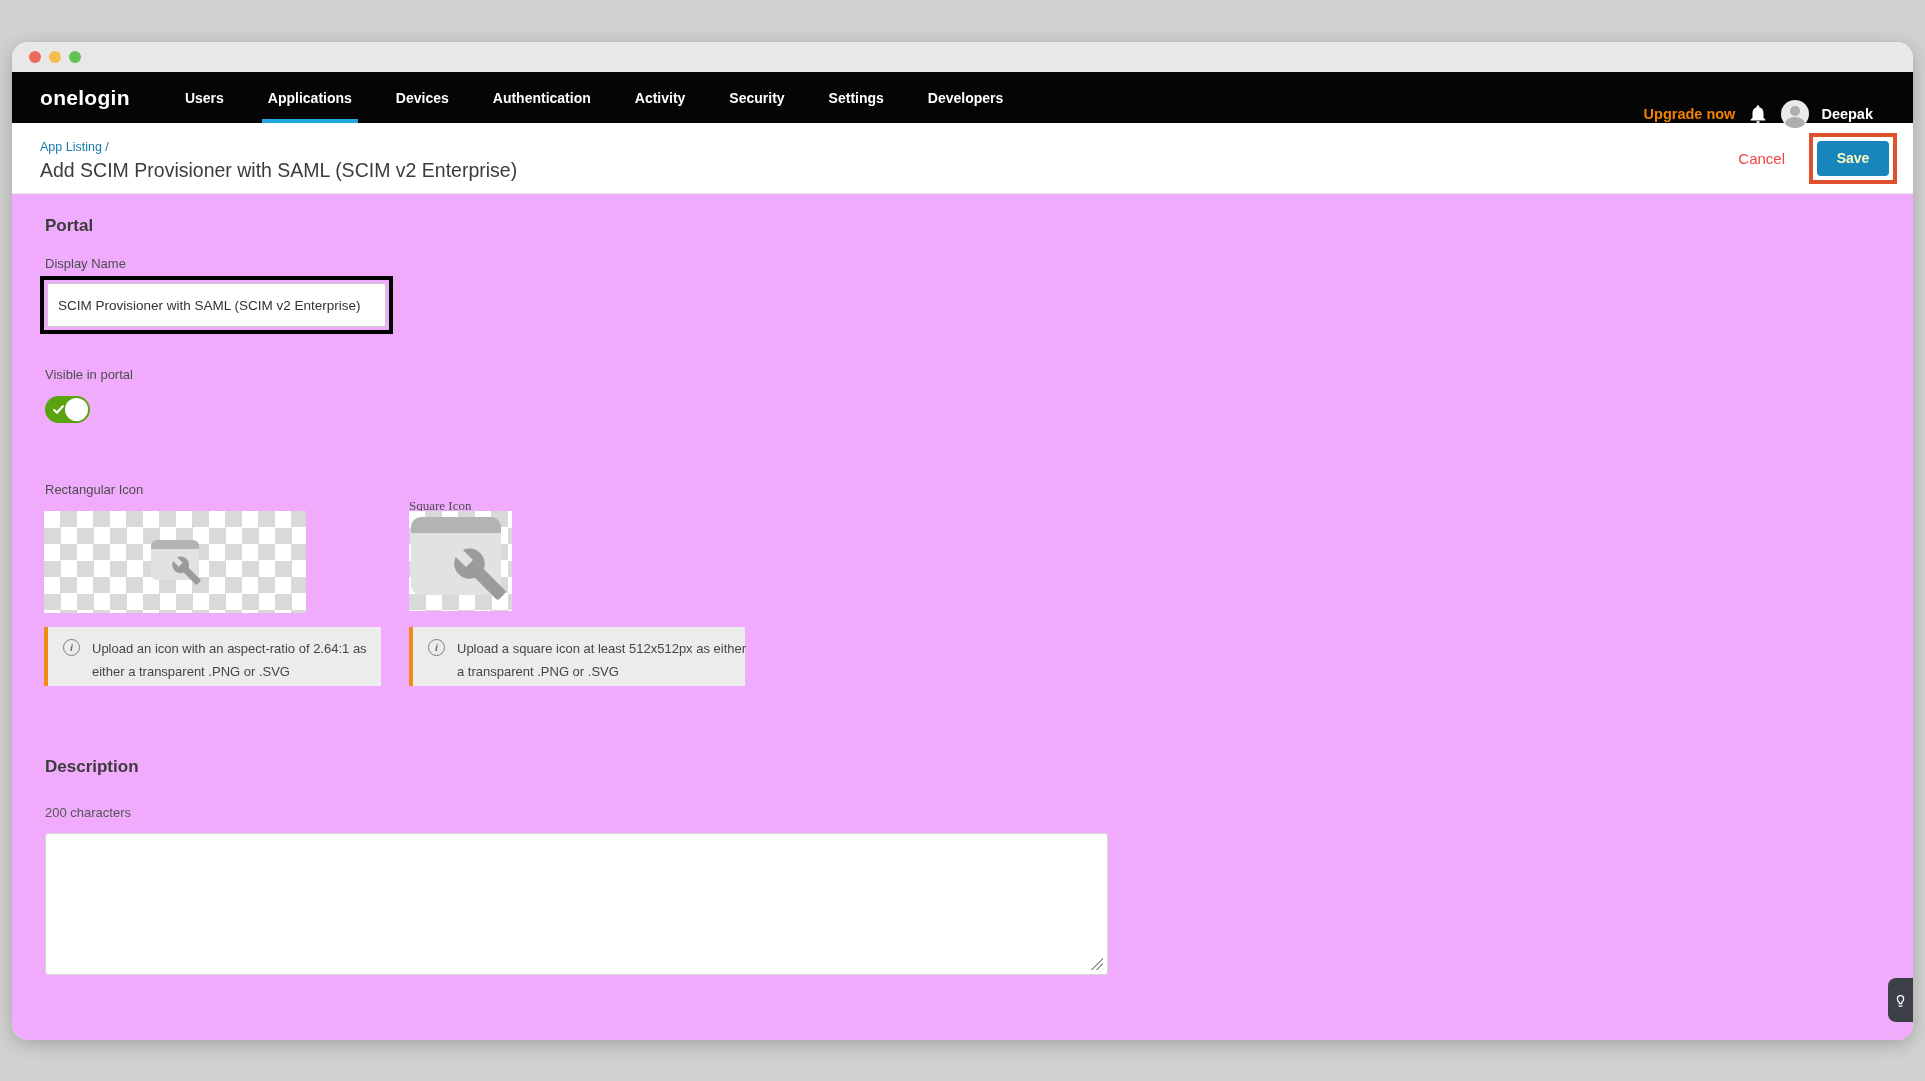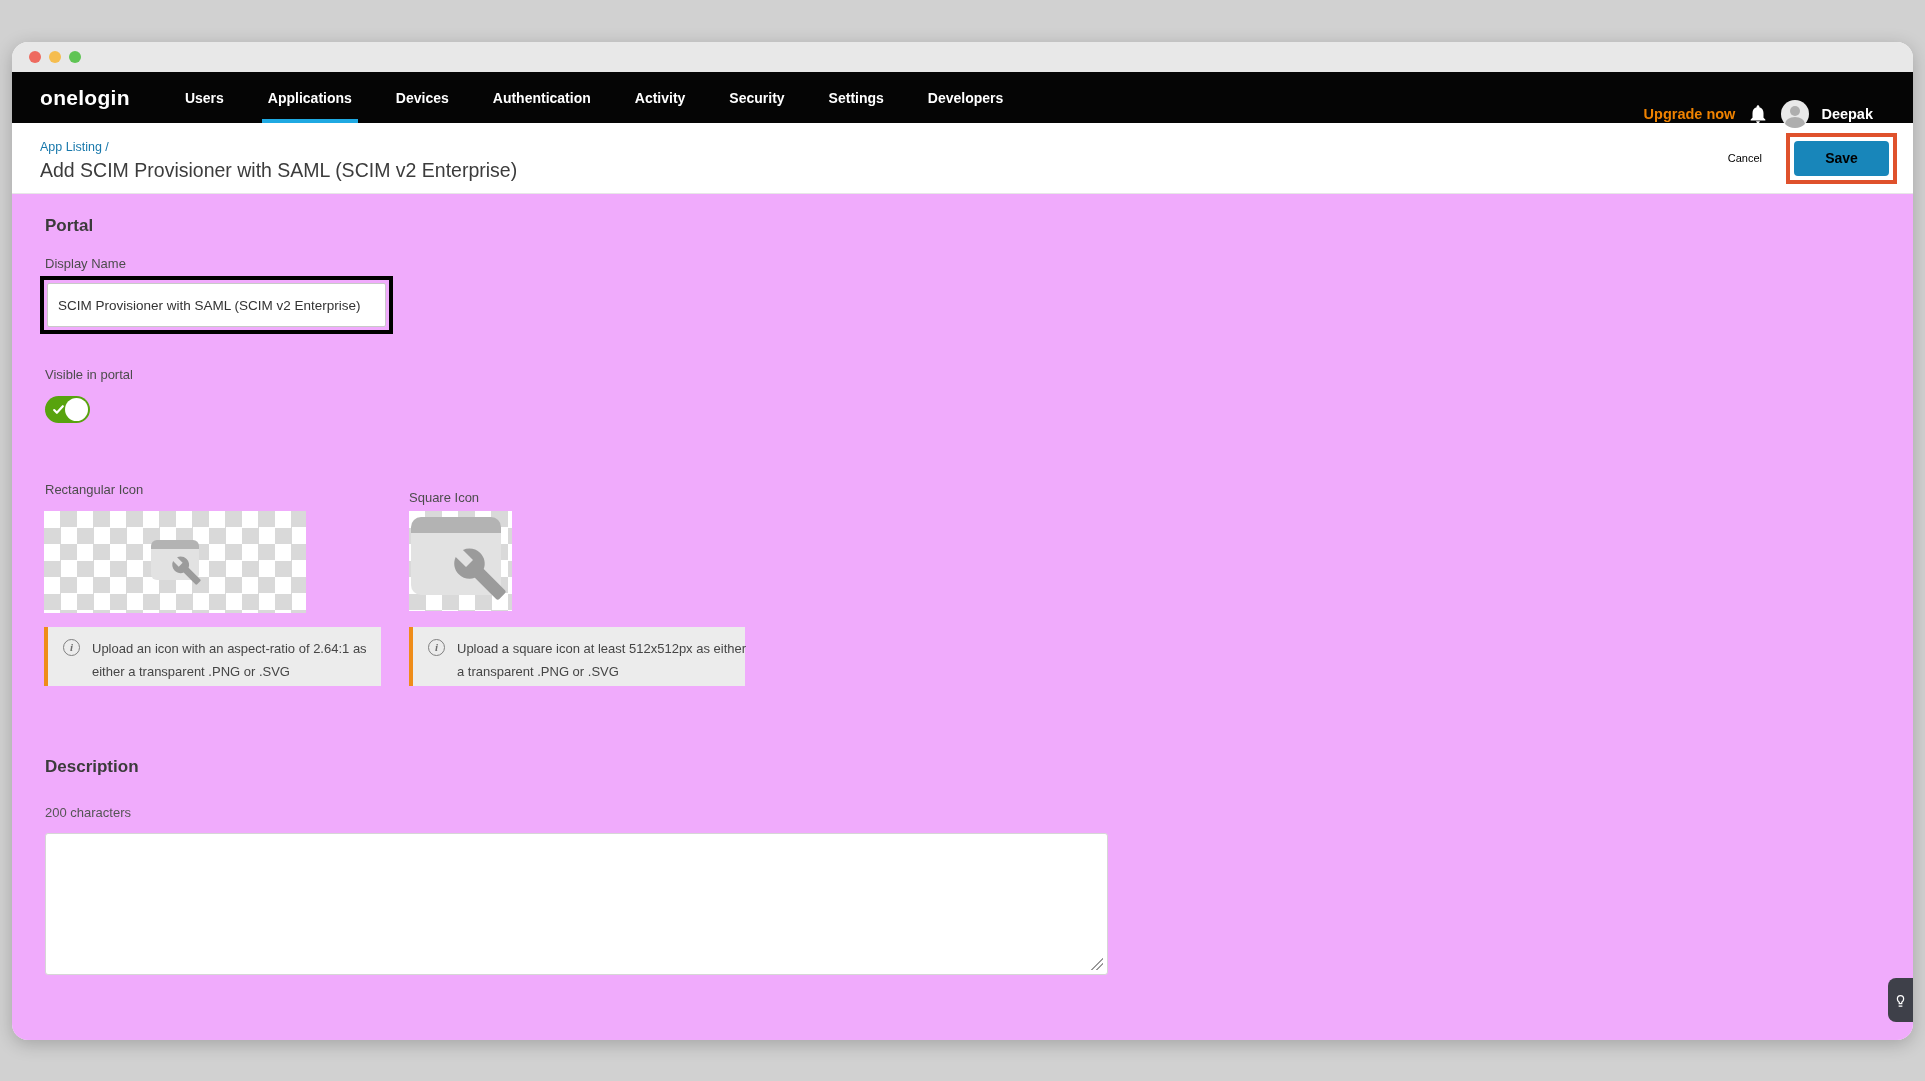--- a/index.html
+++ b/index.html
@@ -26,23 +26,23 @@
   .avatar .head { position:absolute; left:9px; top:6px; width:10px; height:10px; border-radius:50%; background:#aeaeae; }
   .avatar .bodyp { position:absolute; left:4px; top:17px; width:20px; height:14px; border-radius:50% 50% 0 0; background:#aeaeae; }
   .username { color:#fff; font-size:14.5px; font-weight:700; }
 
   
   .pageheader { height:71px; background:#fff; border-bottom:1px solid #e7e7e7; display:flex; align-items:center; justify-content:space-between; padding:0 16px 0 28px; }
   .crumb-wrap { padding-top:2px; }
   .breadcrumb { color:#1878ab; font-size:12.5px; cursor:pointer; display:inline-block; margin-bottom:5px; }
   .page-title { color:#3c3c3c; font-size:19.5px; font-weight:500; }
   .header-actions { display:flex; align-items:center; gap:24px; }
-  .cancel { color:#000000; font-size:11px; cursor:pointer;text-align:center; }
+  .cancel { color:#ef4444; font-size:15px; cursor:pointer;text-align:center; }
   .save-annot { border:4px solid #df512c; padding:4px; background:#fff; }
-  .save-btn { background:#1886ba; color:#000000; border:none; font-family:inherit; font-size:14px; font-weight:700; width:95px; height:35px; border-radius:4px; cursor:pointer; }
+  .save-btn { background:#1886ba; color:#fef9c3; border:none; font-family:inherit; font-size:14px; font-weight:700; width:72px; height:35px; border-radius:4px; cursor:pointer; }
 
   
   .bodyarea { position:relative; display:flex; height:846px; }
   .sidebar { width:262px; border-right:1px solid #e4e6e8; background:#fafbfc; padding-top:26px; }
   .side-item { display:flex; align-items:center; gap:9px; padding-left:32px; cursor:pointer; }
   .side-bar-ind { width:4px; height:24px; background:#1787c0; }
   .side-label { font-size:13.5px; font-weight:700; color:#3c3c3c; }
   .main { position:relative; flex:1; background:#f0abfc; }
 
   .h-section { position:absolute; font-size:17px; font-weight:700; color:#3b3b3b; }
@@ -173,21 +173,21 @@
         <div class="checker rect">
           <div class="appicon ai-rect">
             <div class="bar"></div>
               <div class="pane"></div>
             <svg class="wrench" viewBox="0 0 24 24" fill="#9b9b9b">
                 <path d="M22.7 19l-9.1-9.1c.9-2.3.4-5-1.5-6.9-2-2-5-2.4-7.4-1.3L9 6 6 9 1.6 4.7C.4 7.1.9 10.1 2.9 12.1c1.9 1.9 4.6 2.4 6.9 1.5l9.1 9.1c.4.4 1 .4 1.4 0l2.3-2.3c.5-.4.5-1.1.1-1.4z"></path>
               </svg>
           </div>
         </div>
 
-        <div class="lbl" style="left:397px; top:296px;">Square Icon</div>
+        <div class="lbl" style="left:397px; top:304px;font-family:Liberation Serif, serif;">Square Icon</div>
         <div class="checker sq">
           <div class="appicon ai-sq">
             <div class="bar"></div>
               <div class="pane"></div>
             <svg class="wrench" viewBox="0 0 24 24" fill="#9b9b9b">
                 <path d="M22.7 19l-9.1-9.1c.9-2.3.4-5-1.5-6.9-2-2-5-2.4-7.4-1.3L9 6 6 9 1.6 4.7C.4 7.1.9 10.1 2.9 12.1c1.9 1.9 4.6 2.4 6.9 1.5l9.1 9.1c.4.4 1 .4 1.4 0l2.3-2.3c.5-.4.5-1.1.1-1.4z"></path>
               </svg>
           </div>
         </div>
 

